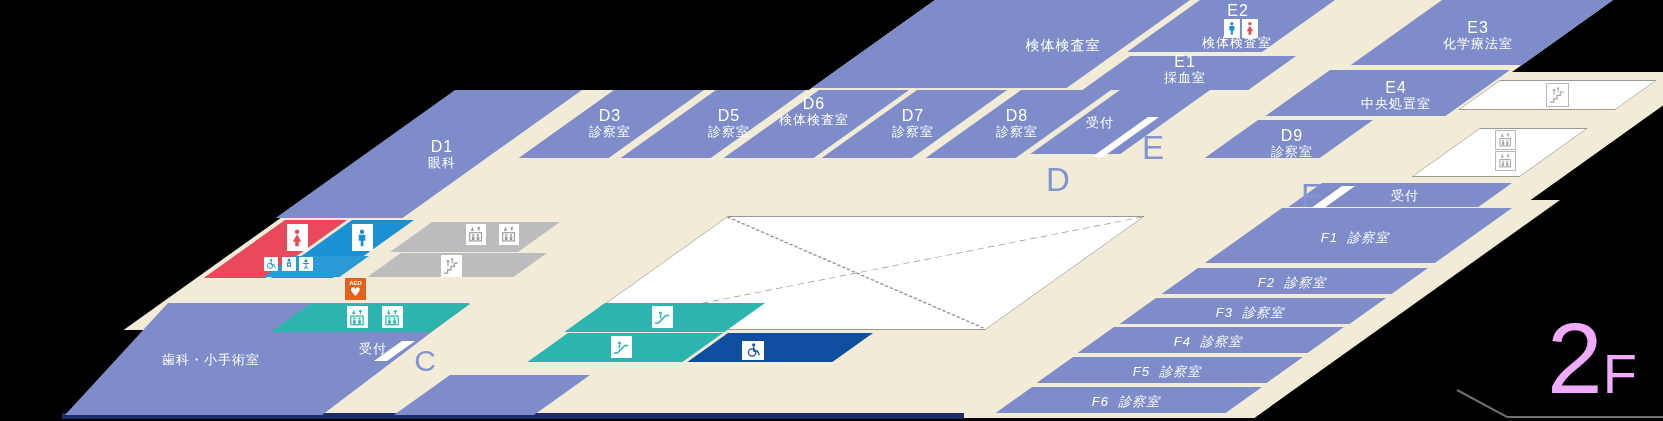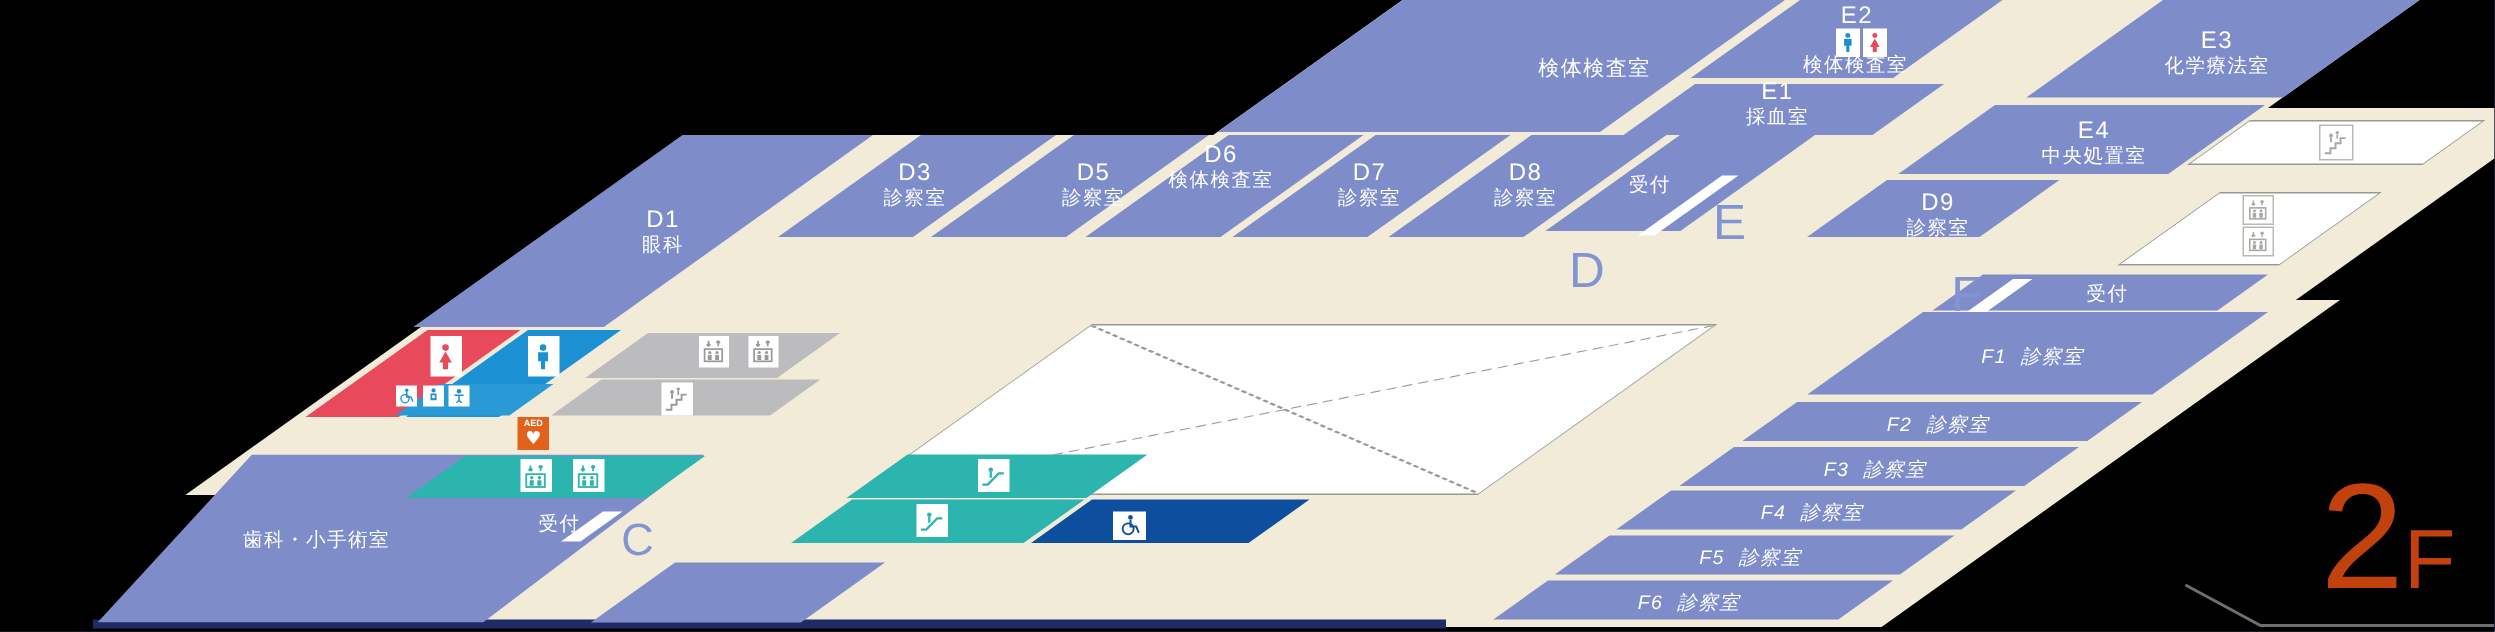--- a/index.html
+++ b/index.html
@@ -16,21 +16,21 @@
   .lbl .code{font-size:16px;display:block;}
   .lbl .nm{display:block;}
   .inline-lbl span{display:inline;font-style:italic;}
   .zone{position:absolute;color:#8295d2;font-size:33px;transform:translate(-50%,-50%);letter-spacing:0;}
   .ic{position:absolute;background:#fff;display:flex;align-items:center;justify-content:center;box-sizing:border-box;}
   .ic svg{width:86%;height:86%;}
   .bordered{border:1px solid #b9b9b3;}
   .aed{position:absolute;background:#e2621b;color:#fff;display:flex;flex-direction:column;align-items:center;justify-content:center;line-height:1;}
   .aed .t{font-size:6px;font-weight:bold;letter-spacing:0;}
   .aed .h{font-size:12px;font-family:"DejaVu Sans",sans-serif;}
-  .floor-mark{position:absolute;color:#c2410c;}
+  .floor-mark{position:absolute;color:#f0abfc;}
   .floor-mark .n2{font-size:100px;line-height:1;}
   .floor-mark .nf{font-size:56px;line-height:1;}
   .dash-svg{position:absolute;left:0;top:0;width:100%;height:100%;}
 </style>
 </head>
 <body>
 
 <div class="scene">
 
   <svg width="0" height="0" style="position:absolute">

